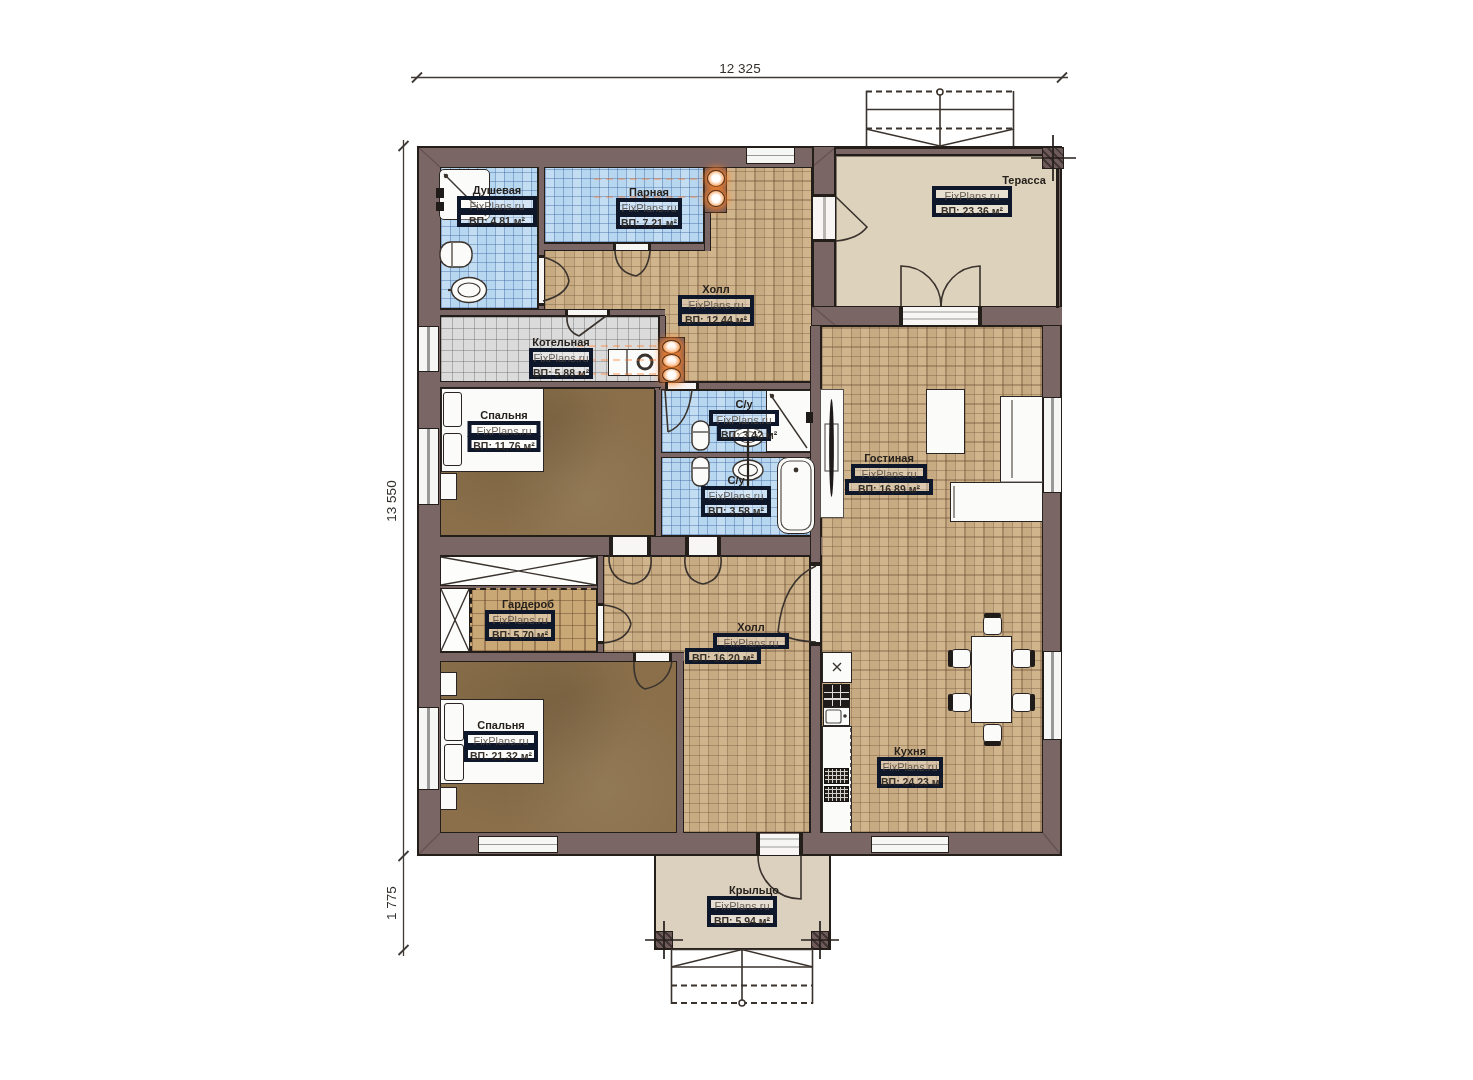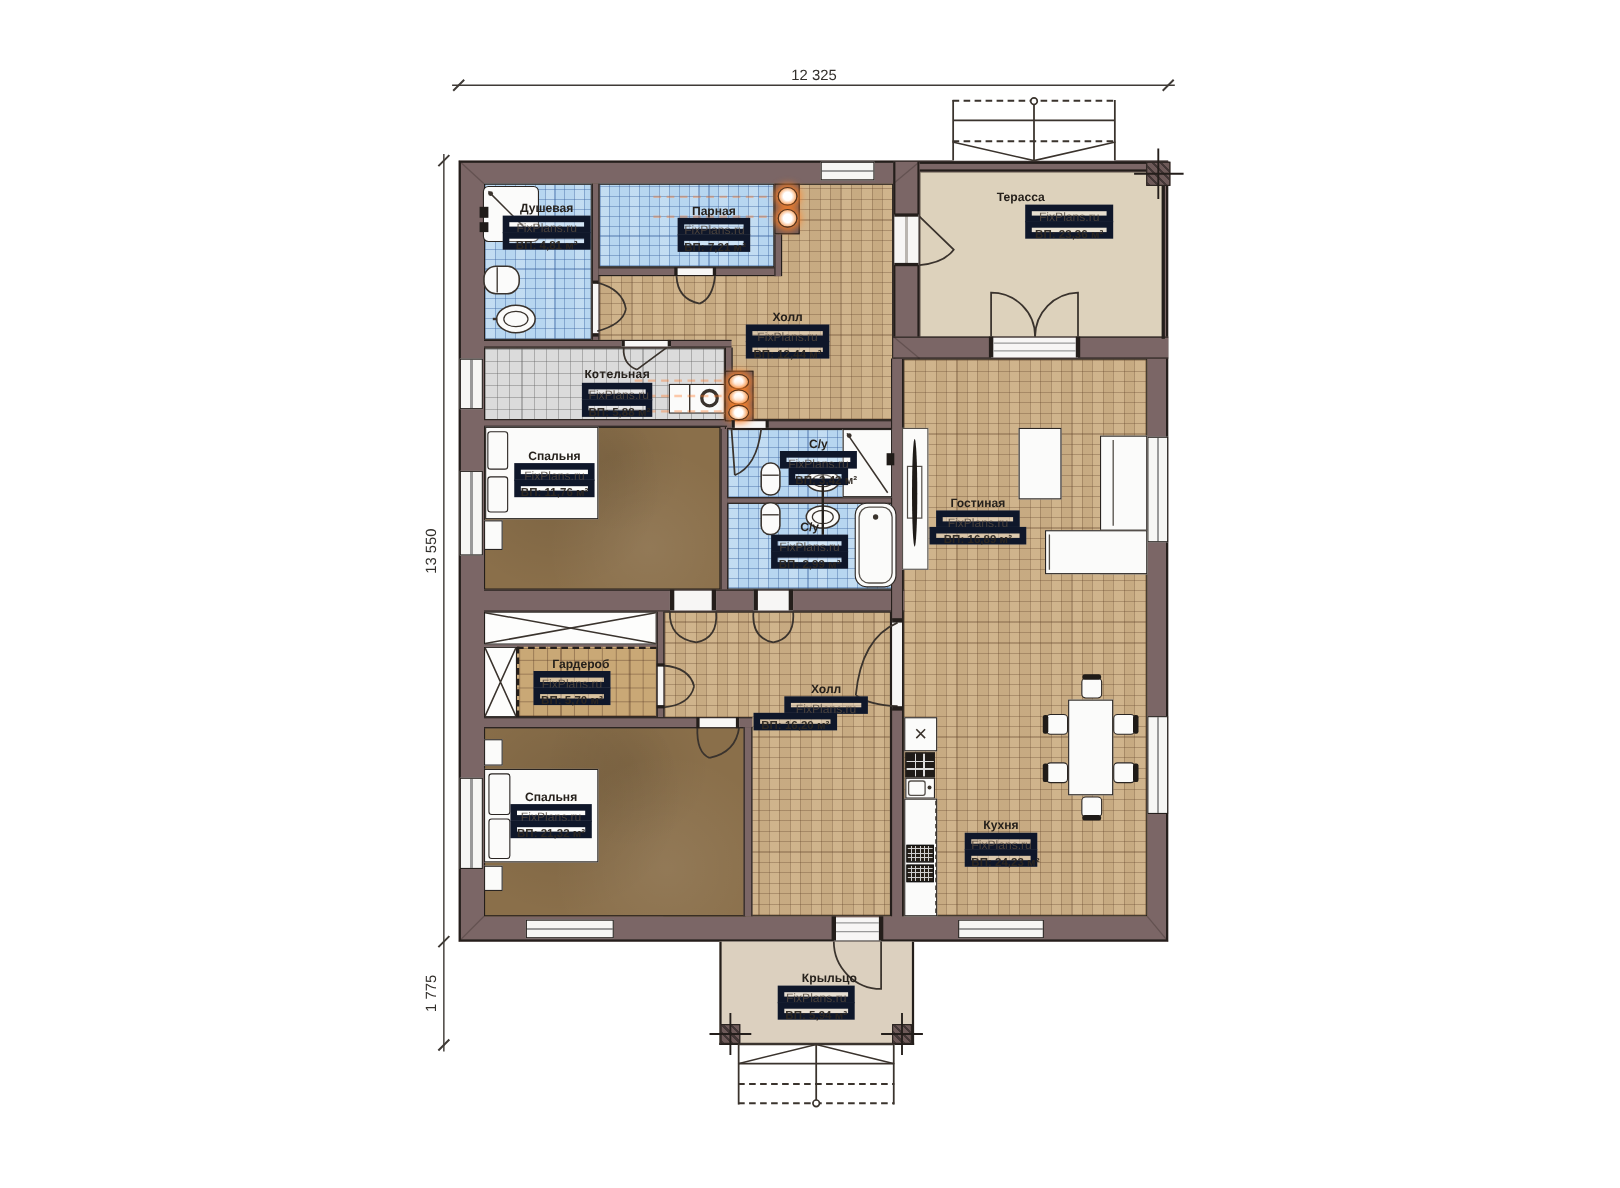--- a/index.html
+++ b/index.html
@@ -1,17 +1,17 @@
 <!DOCTYPE html>
 <html><head><meta charset="utf-8"><title>plan</title><style>
 html,body{margin:0;padding:0;background:#fff;}
 body{width:1473px;height:1080px;position:relative;overflow:hidden;font-family:"Liberation Sans",sans-serif;}
 body>div{position:absolute;}
 .nm{font:bold 11px/12px "Liberation Sans",sans-serif;color:#26211c;white-space:nowrap;transform:translateX(-50%);z-index:60;}
-.bx{box-sizing:border-box;border:6px solid #0f172a;background:rgba(255,255,255,.3);text-align:center;transform:translateX(-50%);white-space:nowrap;height:16px;z-index:60;}
+.bx{box-sizing:border-box;border:4px solid #0f172a;background:rgba(255,255,255,.3);text-align:center;transform:translateX(-50%);white-space:nowrap;height:16px;z-index:60;}
 .b1{font:11px/13px "Liberation Sans",sans-serif;color:rgba(82,72,62,.85);}
 .b2{font:bold 10.5px/13px "Liberation Sans",sans-serif;color:rgba(45,39,33,.95);}
 </style></head><body>
 <div class="" style="left:417px;top:146px;width:645px;height:710px;z-index:1;background:#7b6666;border:2.5px solid #241e1b;box-sizing:border-box;"></div>
 <div class="" style="left:440px;top:167px;width:372px;height:215px;z-index:5;background-color:#cdb086;background-image:repeating-linear-gradient(0deg, rgba(100,70,45,.33) 0 1px, transparent 1px 9.5px),repeating-linear-gradient(90deg, rgba(100,70,45,.33) 0 1px, transparent 1px 9.5px),repeating-linear-gradient(90deg, rgba(255,255,255,.05) 0 9.5px, rgba(0,0,0,.03) 9.5px 19px);border:1.5px solid #241e1b;box-sizing:border-box;"></div>
 <div class="" style="left:440px;top:167px;width:98px;height:142px;z-index:6;background-color:#b7d6f0;background-image:repeating-linear-gradient(0deg, rgba(60,100,160,.42) 0 1px, transparent 1px 9px),repeating-linear-gradient(90deg, rgba(60,100,160,.42) 0 1px, transparent 1px 9px),repeating-linear-gradient(90deg, rgba(255,255,255,.16) 0 9px, transparent 9px 27px);border:1.5px solid #241e1b;box-sizing:border-box;"></div>
 <div class="" style="left:544px;top:167px;width:160px;height:76px;z-index:6;background-color:#b7d6f0;background-image:repeating-linear-gradient(0deg, rgba(60,100,160,.42) 0 1px, transparent 1px 9px),repeating-linear-gradient(90deg, rgba(60,100,160,.42) 0 1px, transparent 1px 9px),repeating-linear-gradient(90deg, rgba(255,255,255,.16) 0 9px, transparent 9px 27px);border:1.5px solid #241e1b;box-sizing:border-box;"></div>
 <div class="" style="left:440px;top:316px;width:219px;height:69px;z-index:6;background-color:#dbdbdb;background-image:repeating-linear-gradient(0deg, rgba(100,100,100,.4) 0 1px, transparent 1px 11px),repeating-linear-gradient(90deg, rgba(100,100,100,.4) 0 1px, transparent 1px 11px);border:1.5px solid #241e1b;box-sizing:border-box;"></div>
 <div class="" style="left:440px;top:388px;width:215px;height:148px;z-index:5;background-color:#8a6f4a;background-image:radial-gradient(circle at 30% 35%, rgba(0,0,0,.10), transparent 55%),radial-gradient(circle at 70% 75%, rgba(255,255,255,.07), transparent 50%),radial-gradient(circle at 55% 20%, rgba(0,0,0,.07), transparent 40%);border:1.5px solid #241e1b;box-sizing:border-box;"></div>
 <div class="" style="left:661px;top:390px;width:151px;height:63px;z-index:5;background-color:#b7d6f0;background-image:repeating-linear-gradient(0deg, rgba(60,100,160,.42) 0 1px, transparent 1px 9px),repeating-linear-gradient(90deg, rgba(60,100,160,.42) 0 1px, transparent 1px 9px),repeating-linear-gradient(90deg, rgba(255,255,255,.16) 0 9px, transparent 9px 27px);border:1.5px solid #241e1b;box-sizing:border-box;"></div>
@@ -208,35 +208,35 @@
   </svg>
 <div class="nm" style="left:497px;top:184px;">Душевая</div>
 <div class="bx b1" style="left:497px;top:196px;width:80px;">FixPlans.ru</div>
 <div class="bx b2" style="left:497px;top:211px;width:80px;">ВП: 4,81 м²</div>
 <div class="nm" style="left:649px;top:186px;">Парная</div>
 <div class="bx b1" style="left:649px;top:198px;width:66px;">FixPlans.ru</div>
 <div class="bx b2" style="left:649px;top:213px;width:66px;">ВП: 7,21 м²</div>
 <div class="nm" style="left:716px;top:283px;">Холл</div>
 <div class="bx b1" style="left:716px;top:295px;width:76px;">FixPlans.ru</div>
 <div class="bx b2" style="left:716px;top:310px;width:76px;">ВП: 12,44 м²</div>
-<div class="nm" style="left:928px;top:174px;">Терасса</div>
+<div class="nm" style="left:1024px;top:174px;">Терасса</div>
 <div class="bx b1" style="left:972px;top:186px;width:80px;">FixPlans.ru</div>
 <div class="bx b2" style="left:972px;top:201px;width:80px;">ВП: 23,36 м²</div>
-<div class="nm" style="left:561px;top:336px;font-family:Liberation Mono, monospace;">Котельная</div>
+<div class="nm" style="left:561px;top:336px;">Котельная</div>
 <div class="bx b1" style="left:561px;top:348px;width:64px;">FixPlans.ru</div>
 <div class="bx b2" style="left:561px;top:363px;width:64px;">ВП: 5,88 м²</div>
 <div class="nm" style="left:504px;top:409px;">Спальня</div>
 <div class="bx b1" style="left:504px;top:421px;width:73px;">FixPlans.ru</div>
 <div class="bx b2" style="left:504px;top:436px;width:73px;">ВП: 11,76 м²</div>
 <div class="nm" style="left:744px;top:398px;">С/у</div>
 <div class="bx b1" style="left:744px;top:410px;width:70px;">FixPlans.ru</div>
 <div class="bx b2" style="left:744px;top:425px;width:54px;">ВП: 3,42 м²</div>
 <div class="nm" style="left:736px;top:474px;">С/у</div>
 <div class="bx b1" style="left:736px;top:486px;width:70px;">FixPlans.ru</div>
-<div class="bx b2" style="left:736px;top:501px;width:70px;">ВП: 2,99 м²</div>
+<div class="bx b2" style="left:736px;top:501px;width:70px;">ВП: 3,58 м²</div>
 <div class="nm" style="left:889px;top:452px;">Гостиная</div>
 <div class="bx b1" style="left:889px;top:464px;width:76px;">FixPlans.ru</div>
 <div class="bx b2" style="left:889px;top:479px;width:88px;">ВП: 16,89 м²</div>
 <div class="nm" style="left:528px;top:598px;">Гардероб</div>
 <div class="bx b1" style="left:520px;top:610px;width:70px;">FixPlans.ru</div>
 <div class="bx b2" style="left:520px;top:625px;width:70px;">ВП: 5,70 м²</div>
 <div class="nm" style="left:751px;top:621px;">Холл</div>
 <div class="bx b1" style="left:751px;top:633px;width:76px;">FixPlans.ru</div>
 <div class="bx b2" style="left:723px;top:648px;width:76px;">ВП: 16,20 м²</div>
 <div class="nm" style="left:501px;top:719px;">Спальня</div>

